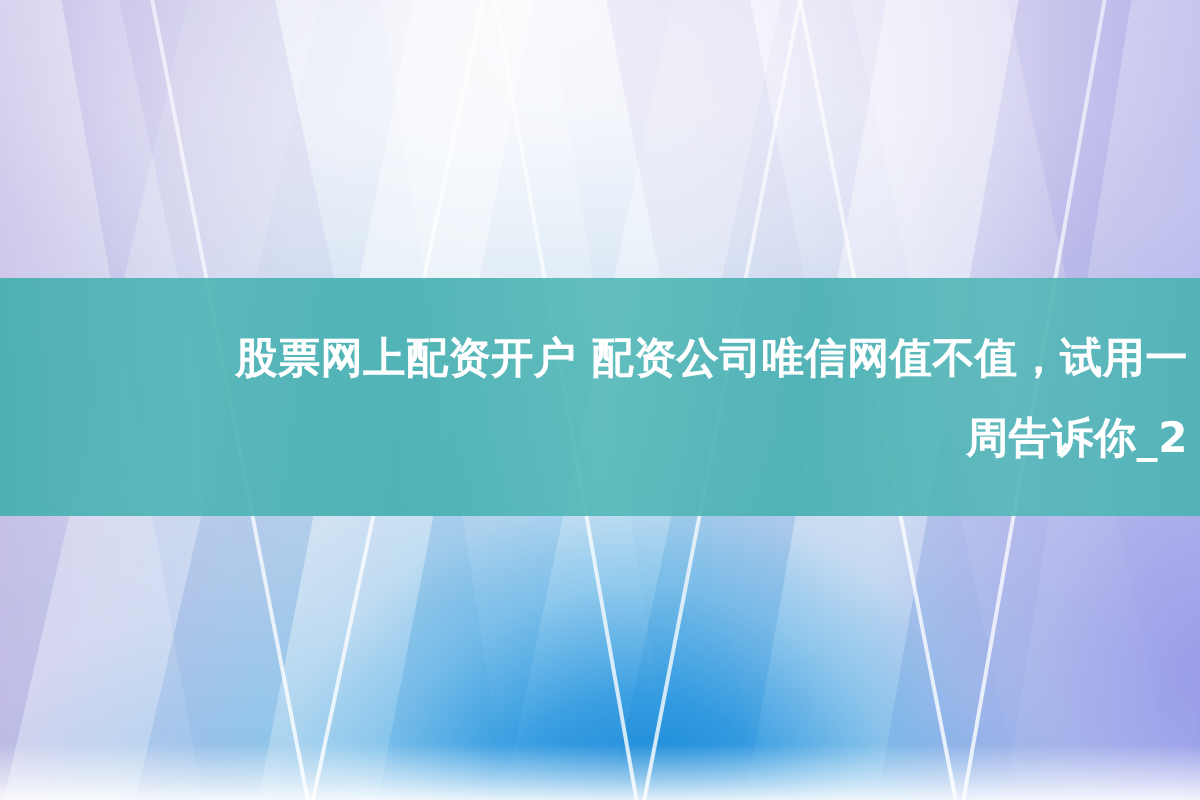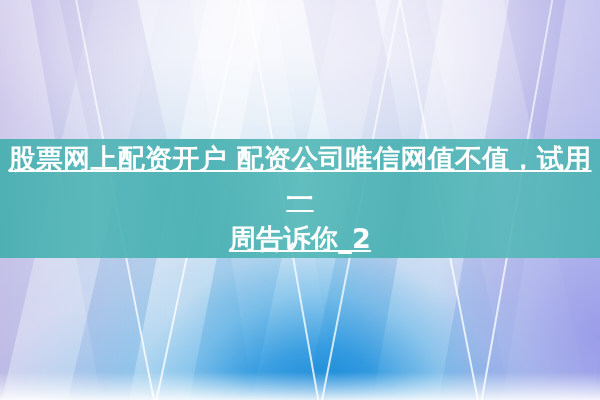--- a/index.html
+++ b/index.html
@@ -158,29 +158,28 @@
     display: flex;
     align-items: center;
     justify-content: center;
   }
 
   #title-text {
     margin: 0;
     width: 100%;
     padding: 0 6px;
     box-sizing: border-box;
-    text-align: center;
+    text-align: right;
     color: #ffffff;
     font-family: "DejaVu Sans", "Liberation Sans", sans-serif;
     font-weight: 700;
-    font-size: 27px;
+    font-size: 21px;
     line-height: 40px;
     letter-spacing: 0.3px;
     white-space: pre-line;
-    text-decoration: underline;
   }
 </style>
 </head>
 <body>
 
 <div id="banner-card">
 
   <div class="bg-layer" id="bg-base"></div>
   <div class="bg-layer" id="bg-sides"></div>
   <div class="bg-layer" id="bg-bloom"></div>

